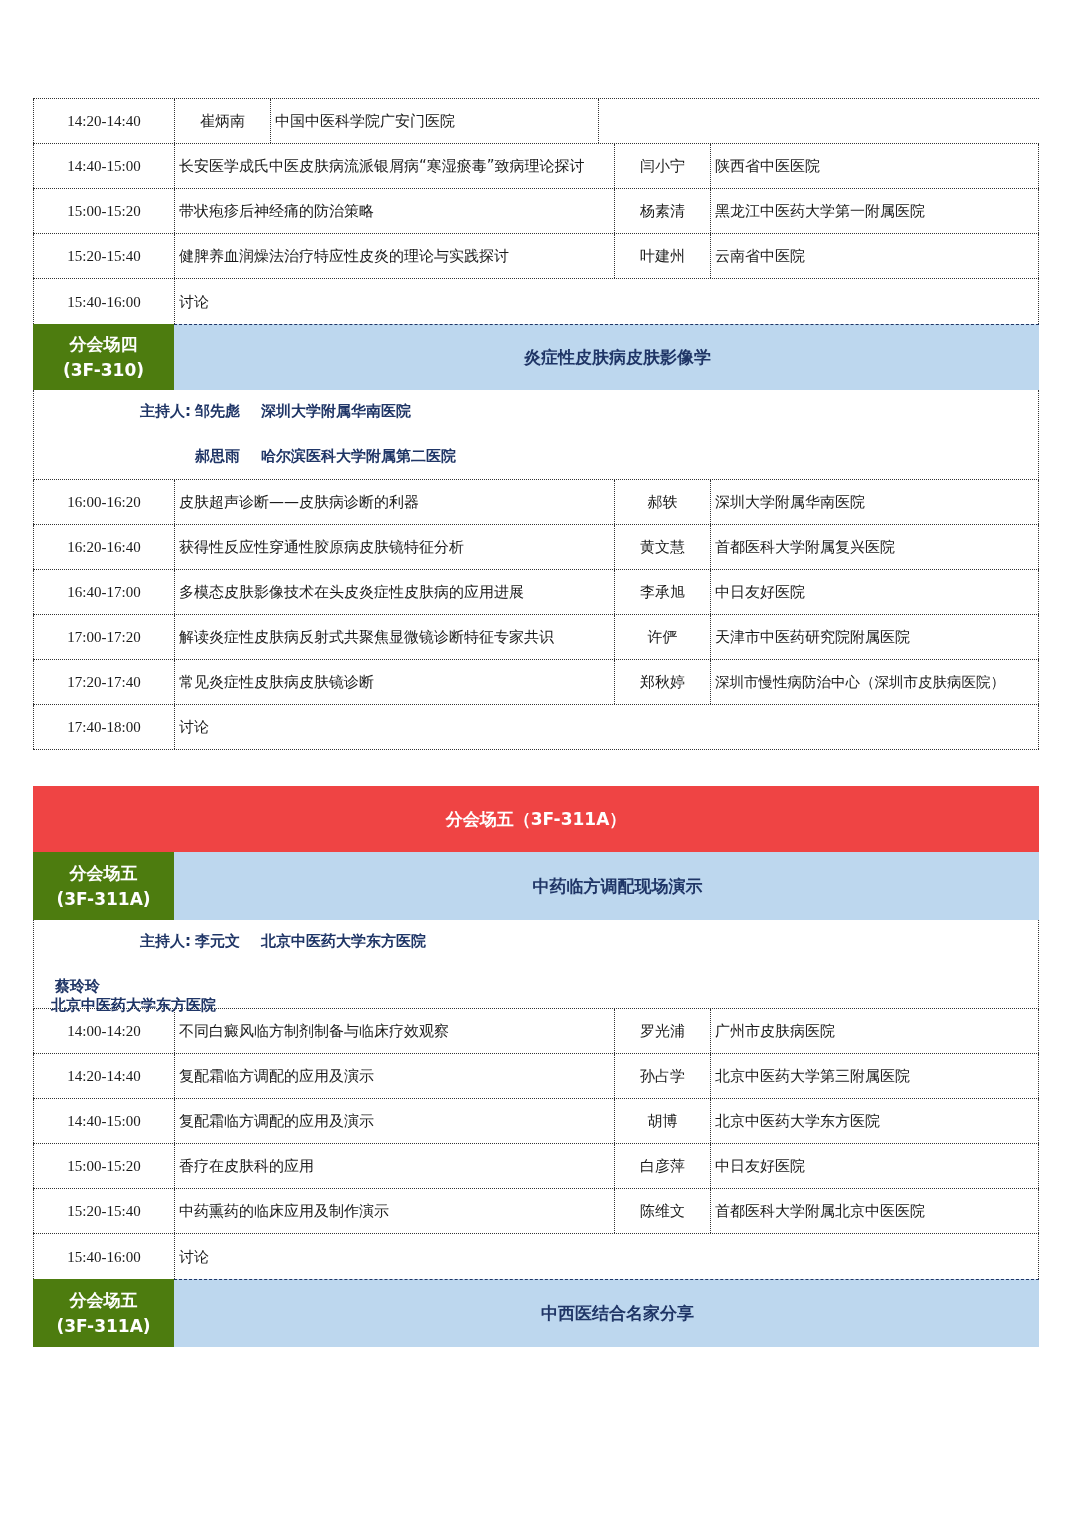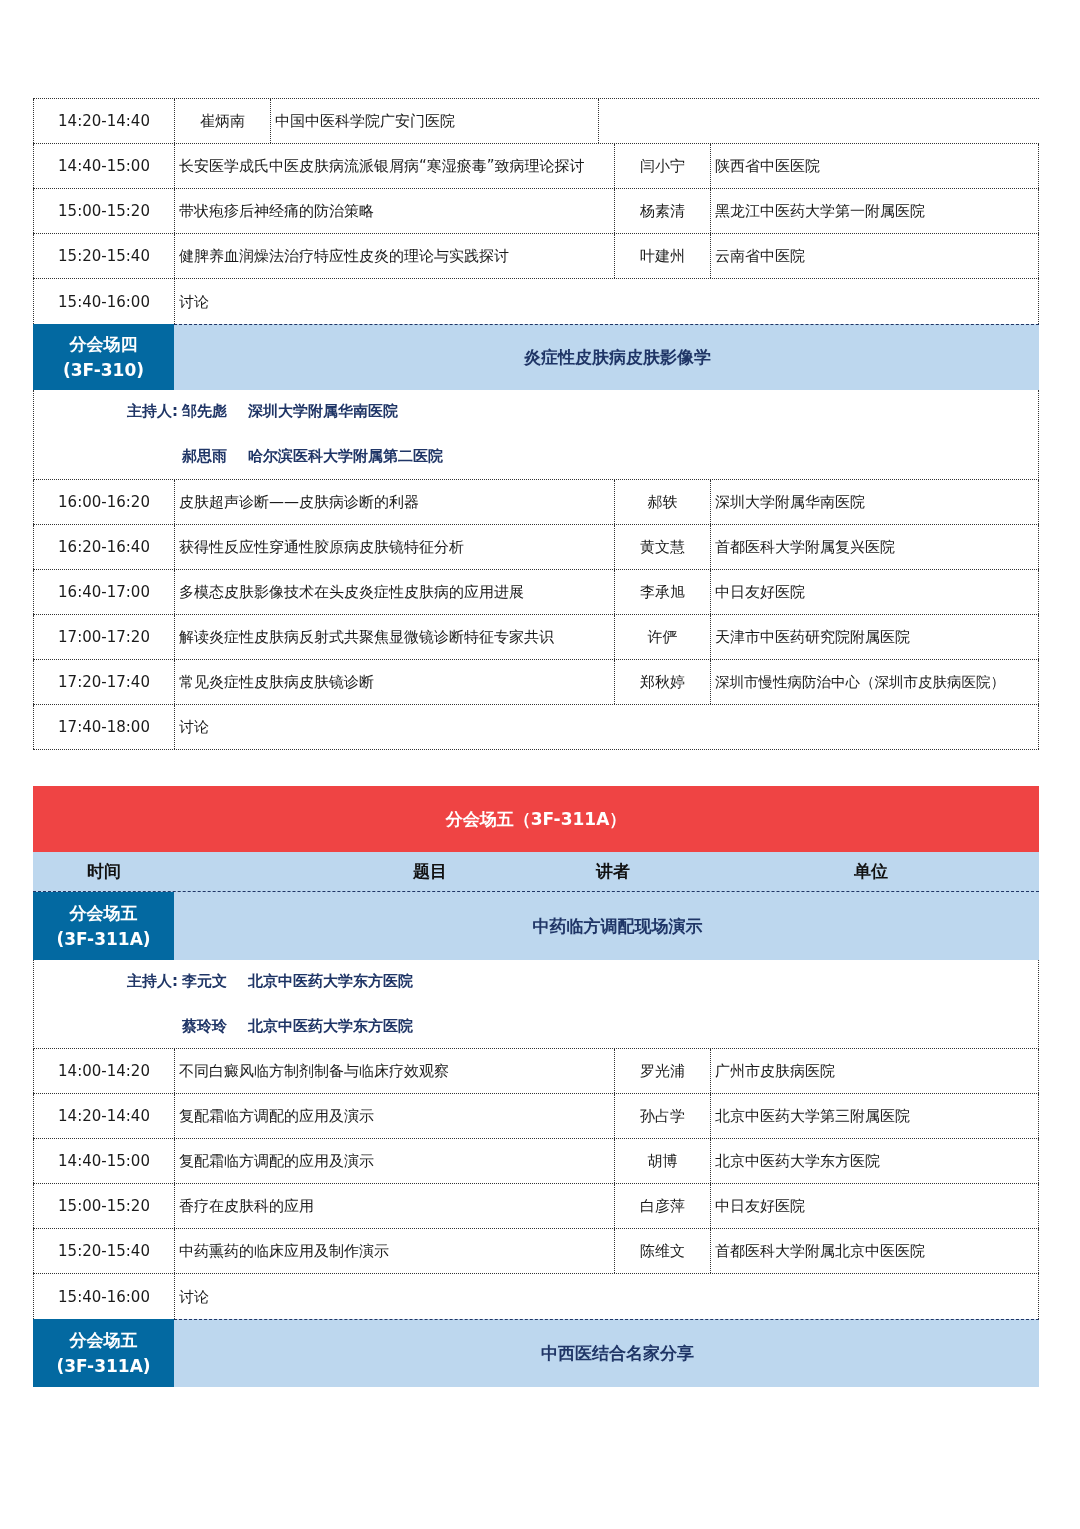--- a/index.html
+++ b/index.html
@@ -1,29 +1,29 @@
 <!DOCTYPE html>
 <html><head>
 <meta charset="utf-8">
 <style>
   html,body{margin:0;padding:0;background:#ffffff;}
   body{width:1080px;height:1529px;position:relative;font-family:"DejaVu Sans","Liberation Sans",sans-serif;color:#1a1a1a;}
   .tbl{position:absolute;left:33px;width:1006px;}
   .row{display:flex;height:45px;border-bottom:1px dotted #333;box-sizing:border-box;}
   .c{box-sizing:border-box;display:flex;align-items:center;font-size:15px;line-height:20px;}
-  .c-time{width:142px;justify-content:center;border-left:1px dotted #333;border-right:1px dotted #333;}
+  .c-time{width:142px;justify-content:center;border-left:1px dotted #333;border-right:1px dotted #333;font-family:Liberation Serif, serif;}
   .c-topic{width:440px;padding-left:4px;border-right:1px dotted #333;}
   .c-speaker{width:96px;justify-content:center;border-right:1px dotted #333;}
   .c-org{width:328px;padding-left:4px;border-right:1px dotted #333;}
   .c-span{flex:1;padding-left:4px;border-right:1px dotted #333;}
   .band{display:flex;height:66px;}
-  .band-left{width:141px;background:#0369a1;color:#fff;font-weight:bold;font-size:17px;line-height:26px;display:flex;flex-direction:column;align-items:center;justify-content:center;}
+  .band-left{width:141px;background:#4d7c0f;color:#fff;font-weight:bold;font-size:17px;line-height:26px;display:flex;flex-direction:column;align-items:center;justify-content:center;}
   .band-right{flex:1;background:#bdd7ee;color:#1f3566;font-weight:bold;font-size:17px;display:flex;align-items:center;justify-content:center;border-top:1px dashed #1f3566;padding-left:22px;}
   .hosts{height:90px;border-left:1px dotted #333;border-right:1px dotted #333;border-bottom:1px dotted #333;box-sizing:border-box;position:relative;color:#1f3566;font-weight:bold;font-size:15px;}
-  .host-line{position:absolute;left:4px;height:20px;display:flex;}
+  .host-line{position:absolute;left:17px;height:20px;display:flex;}
   .host-label{width:140px;text-align:right;}
   .host-name{width:66px;padding-left:4px;}
   .host-org{padding-left:0;}
   .top-border{border-top:1px dotted #333;}
   .sec-title{height:66px;background:#ef4444;color:#fff;font-weight:bold;font-size:17px;display:flex;align-items:center;justify-content:center;}
   .col-head{height:40px;background:#bdd7ee;display:flex;font-weight:bold;font-size:17px;color:#111;border-bottom:1px dashed #1f3566;box-sizing:border-box;}
   .col-head div{display:flex;align-items:center;justify-content:center;}
 </style>
 </head>
 <body>
@@ -110,44 +110,36 @@
     <div class="c c-org" style="font-size:14.5px;white-space:nowrap;">深圳市慢性病防治中心（深圳市皮肤病医院）</div>
   </div>
   <div class="row">
     <div class="c c-time">17:40-18:00</div>
     <div class="c c-span">讨论</div>
   </div>
 </div>
 
 <div class="tbl" style="top:786px;">
   <div class="sec-title">分会场五（3F-311A）</div>
-  <div class="col-head">
-    <div style="width:142px;">时间</div>
-    <div style="width:510px;">题目</div>
-    <div style="width:0;"></div>
-    <div style="width:0;flex:0;"></div>
-    <div style="width:100px;margin-left:-122px;">讲者</div>
-    <div style="width:300px;margin-left:58px;">单位</div>
-  </div>
 
   <div class="band" style="height:68px;">
     <div class="band-left">
       <span>分会场五</span>
       <span>(3F-311A)</span>
     </div>
     <div class="band-right" style="border-top:none;">中药临方调配现场演示</div>
   </div>
 
   <div class="hosts" style="height:89px;">
     <div class="host-line" style="top:12px;">
       <span class="host-label">主持人:</span>
       <span class="host-name">李元文</span>
       <span class="host-org">北京中医药大学东方医院</span>
     </div>
-    <div class="host-line" style="top:57px;">
+    <div class="host-line" style="top:57px;flex-direction:column;">
       <span class="host-label"></span>
       <span class="host-name">蔡玲玲</span>
       <span class="host-org">北京中医药大学东方医院</span>
     </div>
   </div>
 
   <div class="row">
     <div class="c c-time">14:00-14:20</div>
     <div class="c c-topic">不同白癜风临方制剂制备与临床疗效观察</div>
     <div class="c c-speaker">罗光浦</div>

